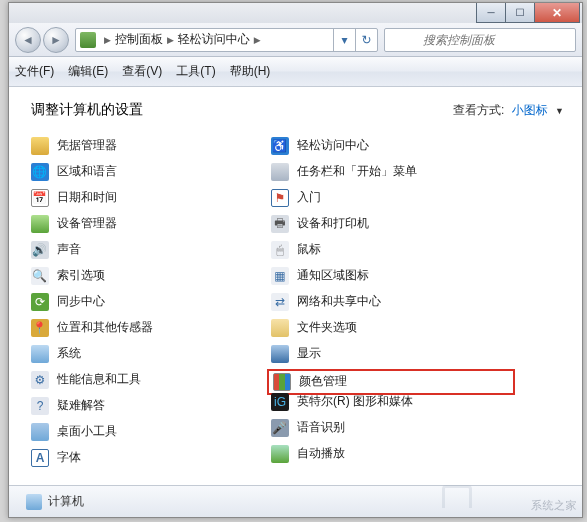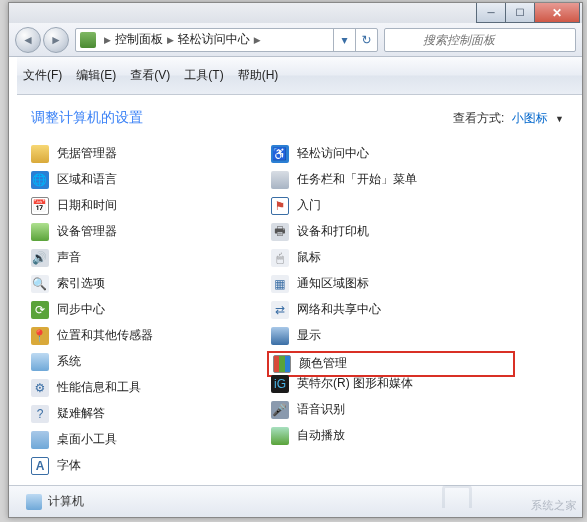--- a/index.html
+++ b/index.html
@@ -14,25 +14,25 @@
 .nav-back { display: flex; gap: 2px; margin-right: 6px; }
 .nav-circle { width: 26px; height: 26px; border-radius: 50%; background: radial-gradient(circle at 35% 30%,#fdfdfd,#cfd6e0 60%,#aab4c2); border: 1px solid #9aa6b5; display: flex; align-items: center; justify-content: center; color: #6d7a8a; font-size: 12px; }
 .breadcrumb { flex: 1; height: 24px; border: 1px solid #a9b3c0; background: #fff; display: flex; align-items: center; font-size: 12px; border-radius: 2px; }
 .bc-icon { width: 16px; height: 16px; margin: 0 4px; background: linear-gradient(#7fb863,#4a8a32); border-radius: 2px; }
 .bc-sep { color: #666; margin: 0 4px; font-size: 9px; }
 .bc-seg { color: #222; }
 .bc-ref { width: 22px; height: 24px; border-left: 1px solid #a9b3c0; display: flex; align-items: center; justify-content: center; color: #3a6ea5; }
 .searchbox { width: 192px; height: 24px; border: 1px solid #a9b3c0; background: #fff; margin-left: 6px; display: flex; align-items: center; border-radius: 2px; padding-left: 32px; }
 .searchbox input { flex: 1; border: none; outline: none; font-size: 12px; padding: 0 6px; color: #888; font-style: italic; background: transparent; }
 .search-icon { width: 22px; color: #3a6ea5; text-align: center; font-size: 13px; }
-.menubar { height: 38px; background: linear-gradient(#fafbfd,#e9edf4 48%,#dfe5ee 52%,#eaeef5); border-bottom: 1px solid #c3cad4; display: flex; align-items: center; padding: 0 6px; gap: 14px; font-size: 12px; color: #222; margin-left: 8px; }
+.menubar { height: 30px; background: linear-gradient(#fafbfd,#e9edf4 48%,#dfe5ee 52%,#eaeef5); border-bottom: 1px solid #c3cad4; display: flex; align-items: center; padding: 0 6px; gap: 14px; font-size: 12px; color: #222; }
 .menu-item { cursor: default; }
 .content { padding: 14px 18px 0 22px; height: 410px; background: #fff; overflow: hidden; }
 .content-header { display: flex; align-items: center; margin-bottom: 18px; }
-.page-title { color: #3b82f6; font-size: 14px; flex: 1; }
+.page-title { color: #000000; font-size: 14px; flex: 1; }
 .viewby { font-size: 12px; color: #333; }
 .viewby-link { color: #0066cc; margin-left: 4px; }
 .viewby-arrow { color: #333; font-size: 9px; margin-left: 4px; }
 .items-grid { display: flex; }
 .col { width: 240px; }
 .cp-item { display: flex; align-items: flex-start; height: 26px; cursor: pointer; }
 .cp-item .icon { width: 18px; height: 18px; margin-right: 8px; flex-shrink: 0; display: flex; align-items: center; justify-content: center; font-size: 12px; border-radius: 2px; }
 .cp-item .label { font-size: 12px; color: #222; }
 .highlight { border: 2px solid #d93025; padding: 2px 4px; margin: -2px -4px; }
 .ic-cred { background: linear-gradient(#f7d774,#d9a93a); }
@@ -200,20 +200,24 @@
           </div>
           <div class="cp-item">
             <span class="icon ic-notif">▦</span>
             <span class="label">通知区域图标</span>
           </div>
           <div class="cp-item">
             <span class="icon ic-network">⇄</span>
             <span class="label">网络和共享中心</span>
           </div>
           <div class="cp-item">
+            <span class="icon ic-folder"></span>
+            <span class="label">文件夹选项</span>
+          </div>
+          <div class="cp-item">
             <span class="icon ic-display"></span>
             <span class="label">显示</span>
           </div>
           <div class="cp-item highlight">
             <span class="icon ic-color"></span>
             <span class="label">颜色管理</span>
           </div>
           <div class="cp-item">
             <span class="icon ic-intel">iG</span>
             <span class="label">英特尔(R) 图形和媒体</span>

